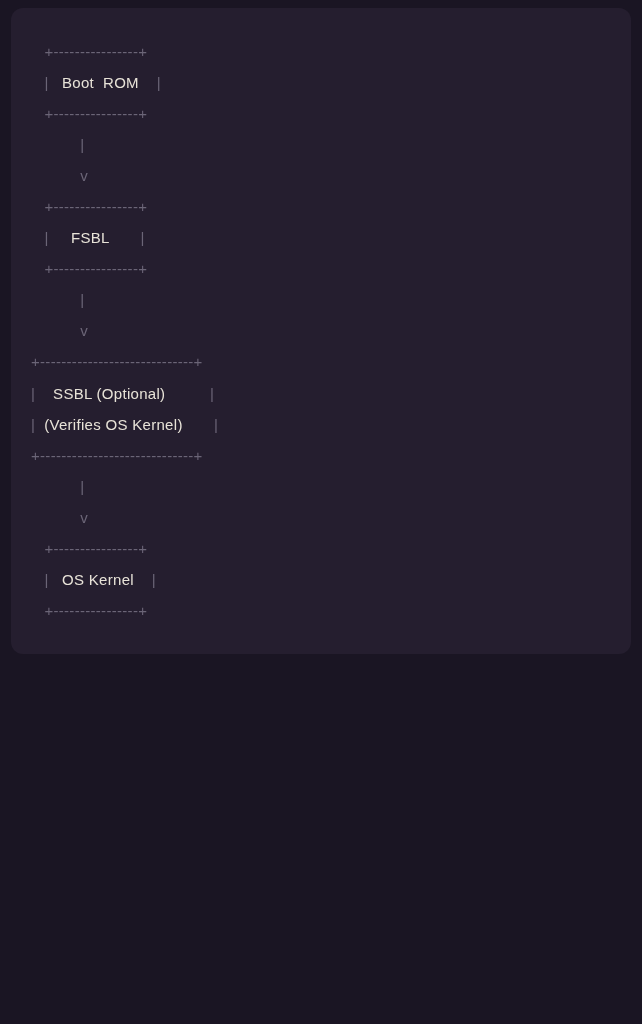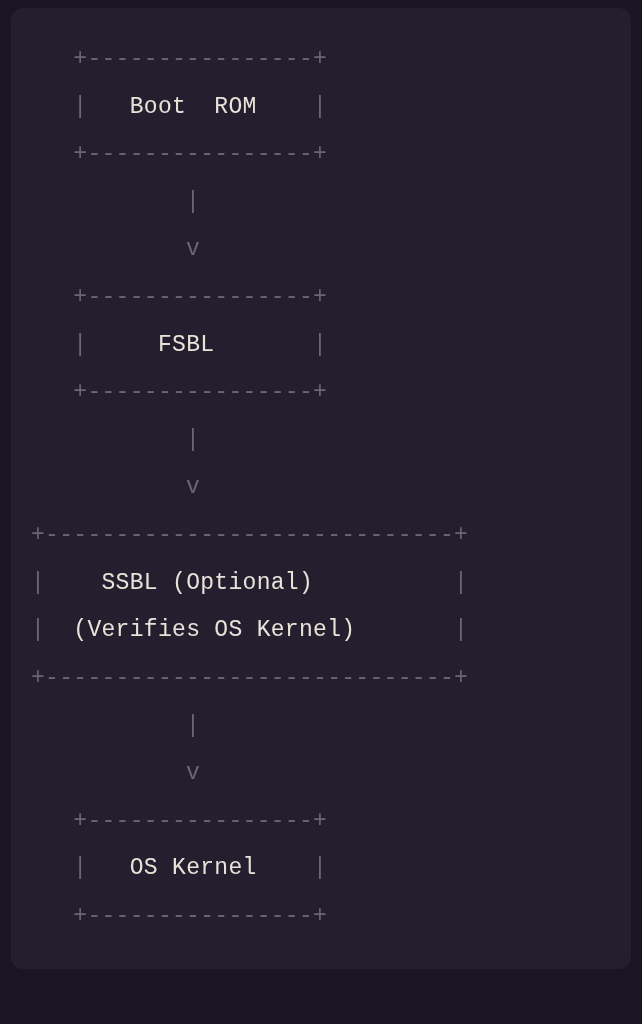--- a/index.html
+++ b/index.html
@@ -17,22 +17,22 @@
       justify-content: center;
     }
     .code-block {
       background-color: #251e2f;
       border-radius: 12px;
       padding: 28px 20px;
       margin-top: 8px;
       width: 620px;
     }
     pre {
-      font-family: Liberation Mono, monospace;
-      font-size: 23px;
+      font-family: Liberation Sans, sans-serif;
+      font-size: 15px;
       line-height: 2.07;
       color: #e8e3d8;
       white-space: pre;
       letter-spacing: 0.3px;
     }
     .dim {
       color: #6b6577;
     }
   </style>
 </head>

